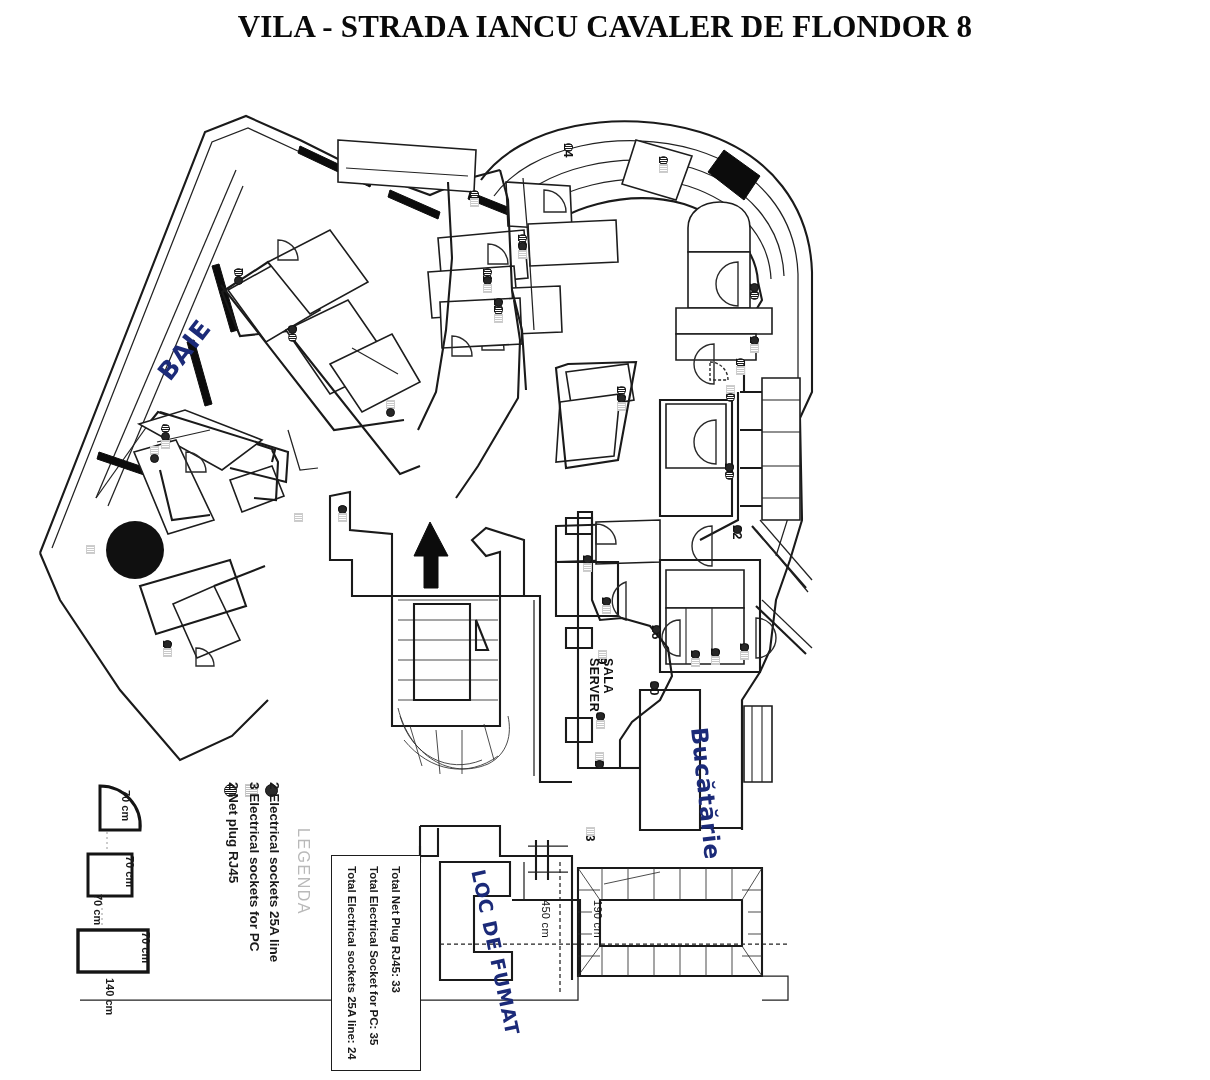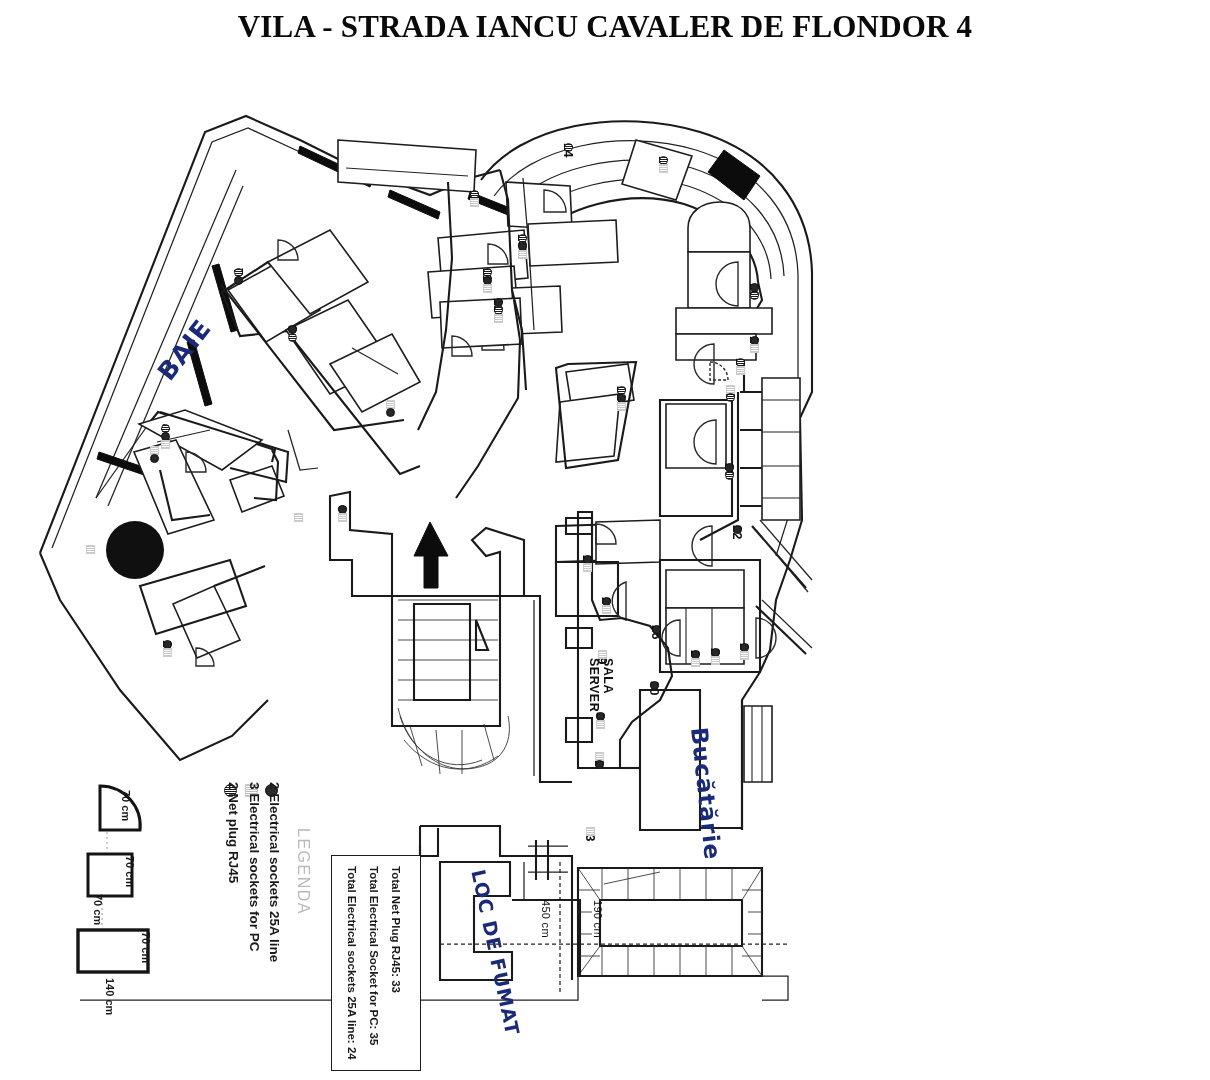--- a/index.html
+++ b/index.html
@@ -191,21 +191,21 @@
     color: #1a1a1a;
     white-space: nowrap;
     transform: rotate(90deg);
     transform-origin: left top;
   }
 </style>
 </head>
 <body>
 
 <div id="title-block">
-  <div class="line" id="title-line-2">VILA - STRADA IANCU CAVALER DE FLONDOR 4</div>
+  <div class="line" id="title-line-2">VILA - STRADA IANCU CAVALER DE FLONDOR 8</div>
 </div>
 
 <div id="plan-canvas">
 <svg id="plan-svg" width="1210" height="1080" viewBox="0 0 1210 1080" xmlns="http://www.w3.org/2000/svg">
   <defs>
     <style>
       .w  { fill:none; stroke:#1a1a1a; stroke-width:2.1; }
       .wt { fill:none; stroke:#222222; stroke-width:1.25; }
       .wf { fill:none; stroke:#3a3a3a; stroke-width:0.9; }
       .fill-blk { fill:#0c0c0c; stroke:#0c0c0c; stroke-width:1; }

